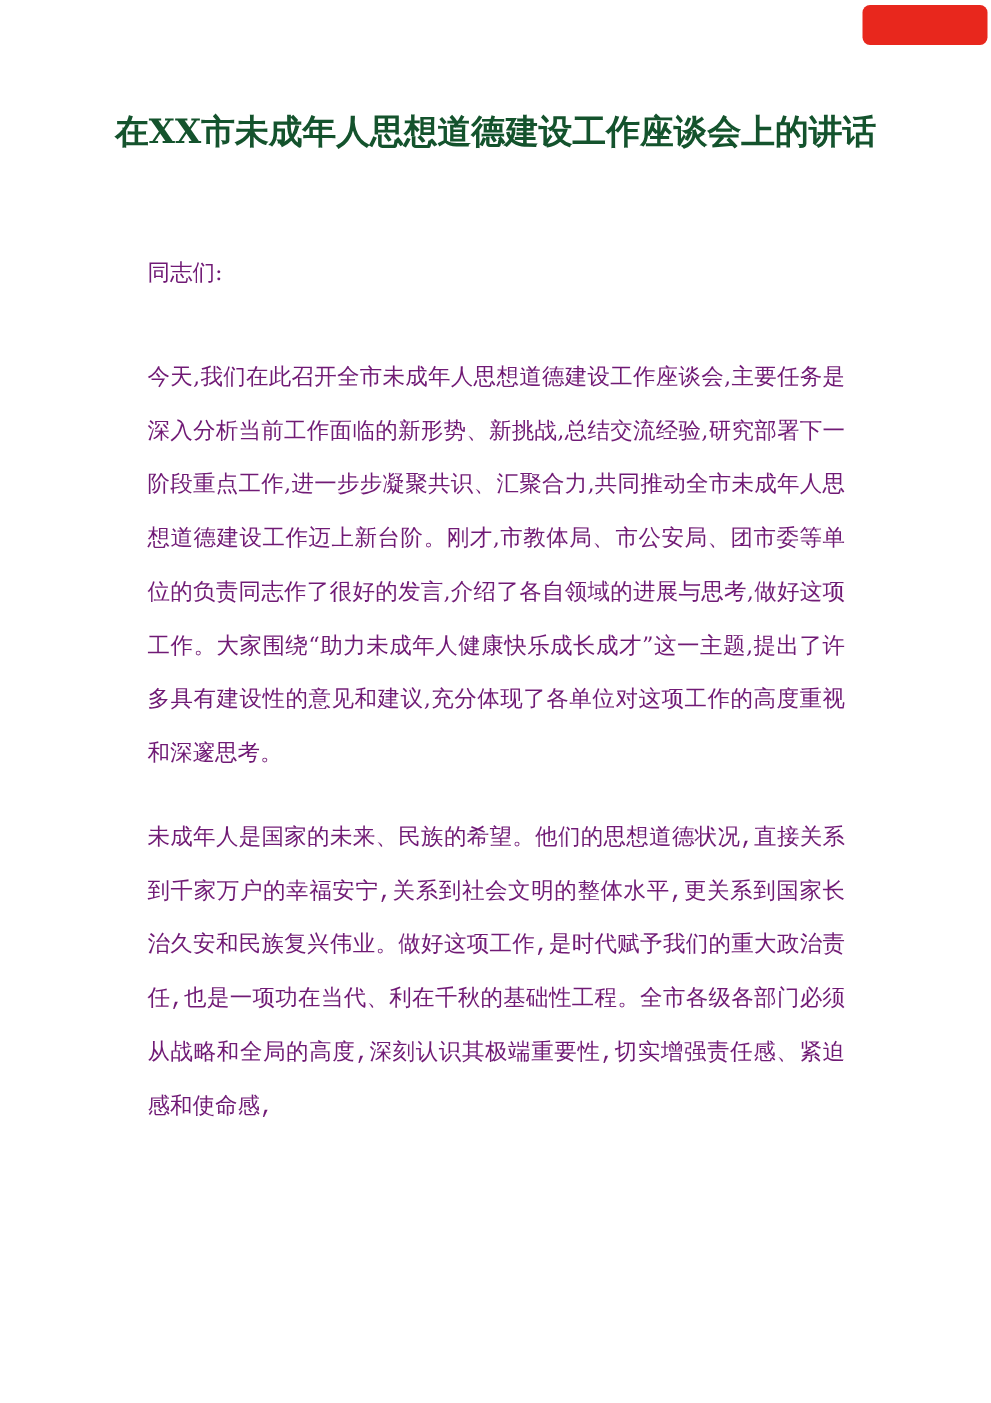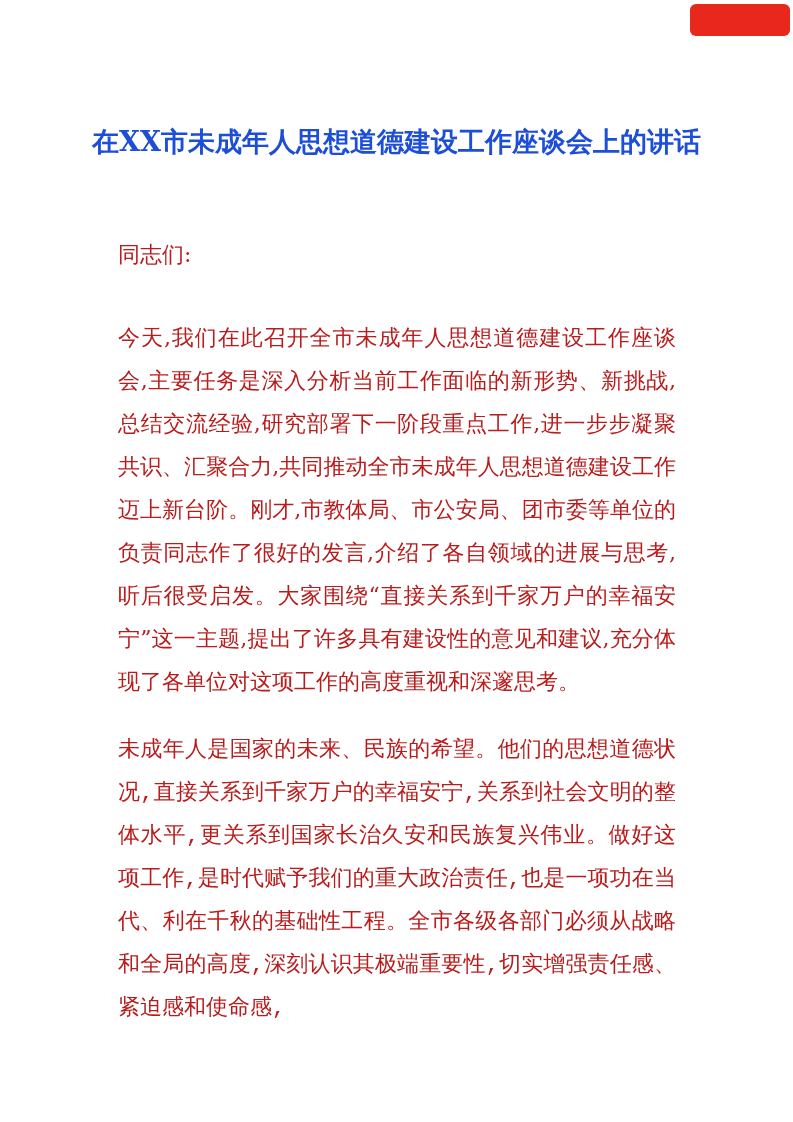--- a/index.html
+++ b/index.html
@@ -19,34 +19,34 @@
   .red-marker {
     position: absolute;
     top: 4px;
     right: 3px;
     width: 100px;
     height: 32px;
     border-radius: 6px;
     background: #e8271d;
   }
   .title-block {
-    padding-top: 116px;
+    padding-top: 80px;
     text-align: center;
     font-weight: bold;
     font-size: 27px;
     line-height: 52px;
-    color: #1d4ed8;
+    color: #14532d;
   }
   .content {
     padding: 0 117px 0 118px;
-    font-size: 22px;
+    font-size: 18px;
     line-height: 43px;
     text-align: justify;
     text-justify: inter-ideograph;
-    color: #b91c1c;
+    color: #701a75;
   }
   .salutation {
     margin-top: 65px;
     text-align: left;
   }
   .para-1 { margin-top: 40px; }
   .para-2 { margin-top: 26px; font-family: Liberation Mono, monospace; }
 </style>
 </head>
 <body>
@@ -55,18 +55,18 @@
 
   <div class="red-marker" style="background: rgb(232, 39, 29);"></div>
 
   <div class="title-block">
     <div>在XX市未成年人思想道德建设工作座谈会上的讲话</div>
   </div>
 
   <div class="content">
     <div class="salutation">同志们:</div>
 
-    <div class="para-1">今天,我们在此召开全市未成年人思想道德建设工作座谈会,主要任务是深入分析当前工作面临的新形势、新挑战,总结交流经验,研究部署下一阶段重点工作,进一步步凝聚共识、汇聚合力,共同推动全市未成年人思想道德建设工作迈上新台阶。刚才,市教体局、市公安局、团市委等单位的负责同志作了很好的发言,介绍了各自领域的进展与思考,听后很受启发。大家围绕“直接关系到千家万户的幸福安宁”这一主题,提出了许多具有建设性的意见和建议,充分体现了各单位对这项工作的高度重视和深邃思考。</div>
+    <div class="para-1">今天,我们在此召开全市未成年人思想道德建设工作座谈会,主要任务是深入分析当前工作面临的新形势、新挑战,总结交流经验,研究部署下一阶段重点工作,进一步步凝聚共识、汇聚合力,共同推动全市未成年人思想道德建设工作迈上新台阶。刚才,市教体局、市公安局、团市委等单位的负责同志作了很好的发言,介绍了各自领域的进展与思考,做好这项工作。大家围绕“助力未成年人健康快乐成长成才”这一主题,提出了许多具有建设性的意见和建议,充分体现了各单位对这项工作的高度重视和深邃思考。</div>
 
     <div class="para-2">未成年人是国家的未来、民族的希望。他们的思想道德状况,直接关系到千家万户的幸福安宁,关系到社会文明的整体水平,更关系到国家长治久安和民族复兴伟业。做好这项工作,是时代赋予我们的重大政治责任,也是一项功在当代、利在千秋的基础性工程。全市各级各部门必须从战略和全局的高度,深刻认识其极端重要性,切实增强责任感、紧迫感和使命感,</div>
   </div>
 
 </div>
 
 </body></html>

